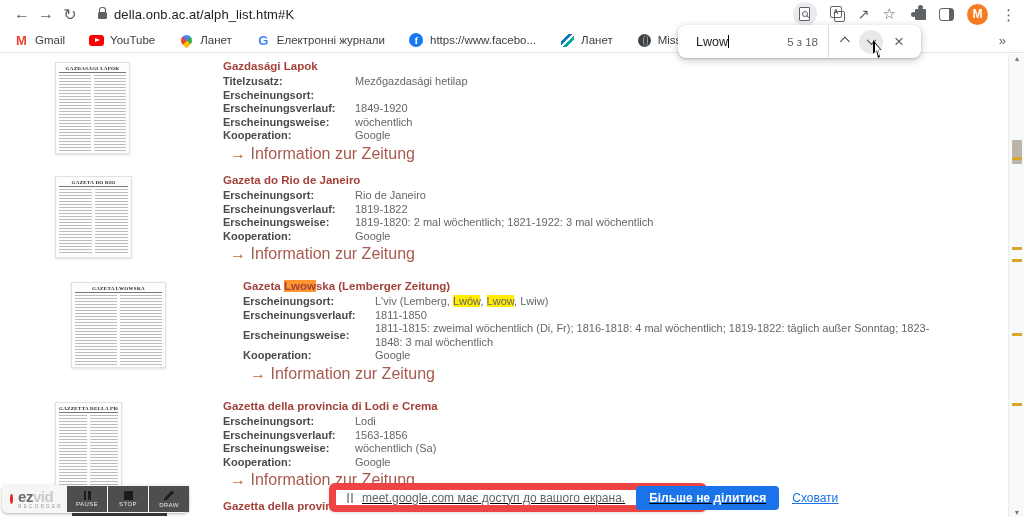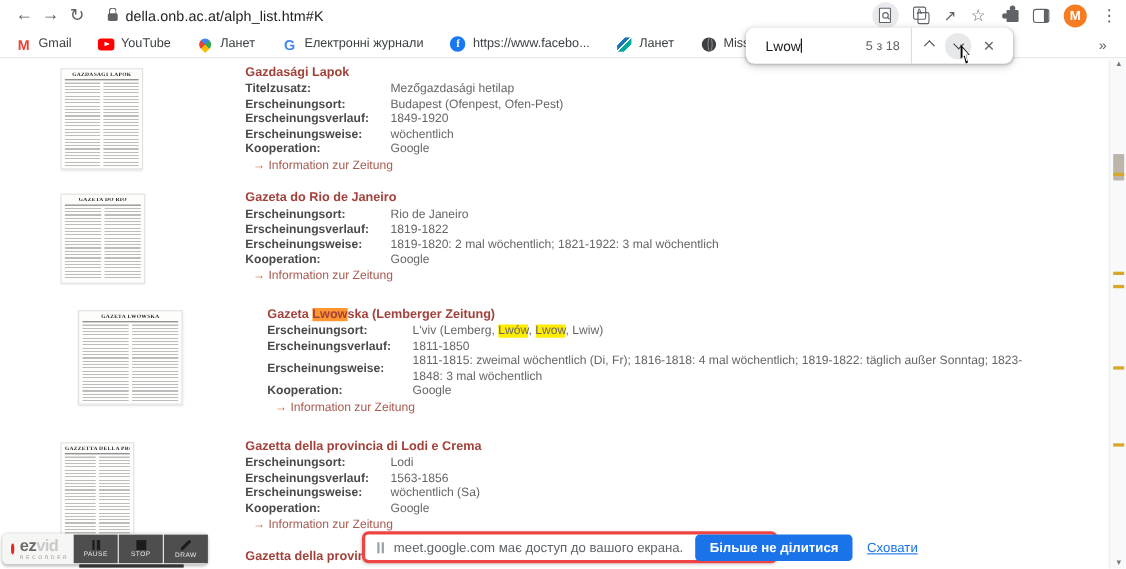--- a/index.html
+++ b/index.html
@@ -87,33 +87,33 @@
     text-align:center; letter-spacing:.3px; border-bottom:1px solid #777; padding-bottom:1px; margin-bottom:2px; white-space:nowrap; overflow:hidden; }
   .thumb-cols { flex:1; display:flex; gap:3px; }
   .tcol { flex:1; background:repeating-linear-gradient(#9a9a9a 0, #9a9a9a 1px, transparent 1px, transparent 3px); opacity:.65; }
   .details { margin-left:223px; padding-right:90px; }
   .entry-title { font-size:11.5px; font-weight:bold; color:var(--title-red,#a3423a); margin-bottom:3px; }
   .field-row { display:flex; line-height:13.6px; font-size:11px;align-items:center; }
   .field-label { width:132px; flex:none; color:#4a4a4a; font-weight:bold; }
   .field-value { color:#666; }
   .hl-active { background:var(--highlight-active,#ff9632); }
   .hl-match { background:var(--highlight-match,#ffec00); }
-  .info-link { margin-top:2px; margin-left:7px; font-size:11px; }
+  .info-link { margin-top:2px; margin-left:7px; font-size:16px; }
   .info-arrow { color:#cc6633; font-weight:bold; }
   .info-text { color:#a85a4f; }
 
   
   .scrollbar { position:absolute; top:54px; right:0; width:16px; height:463px; background:#f8f9fa; border-left:1px solid #ededed; z-index:4; }
   .sb-arrow { position:absolute; left:0; width:16px; text-align:center; font-size:7px; color:#777; }
   .sb-thumb { position:absolute; left:3px; width:10px; height:24px; background:#bcb5ac; border-radius:1px; top:86px; }
   .sb-mark { position:absolute; left:3px; width:10px; height:3px; background:var(--find-tick-gold,#d8a72a); }
 
   
-  .notif { position:absolute; left:329px; top:483px; width:378px; height:29px; background:#fff; border:3px solid #ef4444;
-    border-radius:6px; box-shadow:0 1px 3px rgba(0,0,0,.15); display:flex; align-items:center; z-index:30; font-size:12px; }
+  .notif { position:absolute; left:329px; top:483px; width:378px; height:29px; background:#fff; border:7px solid #ef4444;
+    border-radius:6px; box-shadow:0 1px 3px rgba(0,0,0,.15); display:flex; align-items:center; z-index:30; font-size:12px;text-decoration:underline; }
   .notif-pause { display:flex; gap:2px; margin:0 9px 0 11px; }
   .notif-pause i { width:2px; height:10px; background:#9aa0a6; }
   .notif-text { color:#5f6368; white-space:nowrap; }
   .notif-btn { margin-left:11px; background:var(--accent-blue,#1a73e8); color:#fff; border:none; border-radius:4px;
     padding:5px 13px; font-size:12px; font-weight:bold; font-family:inherit; white-space:nowrap; }
   .notif-link { margin-left:13px; color:var(--accent-blue,#1a73e8); text-decoration:underline; white-space:nowrap; }
 
   
   .recorder { position:absolute; left:2px; top:485px; width:187px; height:28px; background:#f6f6f4; border-radius:5px;
     box-shadow:0 1px 3px rgba(0,0,0,.3); display:flex; align-items:center; z-index:30; }
@@ -244,21 +244,20 @@
     </div>
     <div class="details">
       <div class="entry-title">Gazdasági Lapok</div>
       <div class="fields">
           <div class="field-row">
             <div class="field-label">Titelzusatz:</div>
             <div class="field-value">Mezőgazdasági hetilap</div>
           </div>
           <div class="field-row">
             <div class="field-label">Erscheinungsort:</div>
-            <div class="field-value">Budapest (Ofenpest, Ofen-Pest)</div>
           </div>
           <div class="field-row">
             <div class="field-label">Erscheinungsverlauf:</div>
             <div class="field-value">1849-1920</div>
           </div>
           <div class="field-row">
             <div class="field-label">Erscheinungsweise:</div>
             <div class="field-value">wöchentlich</div>
           </div>
           <div class="field-row">

